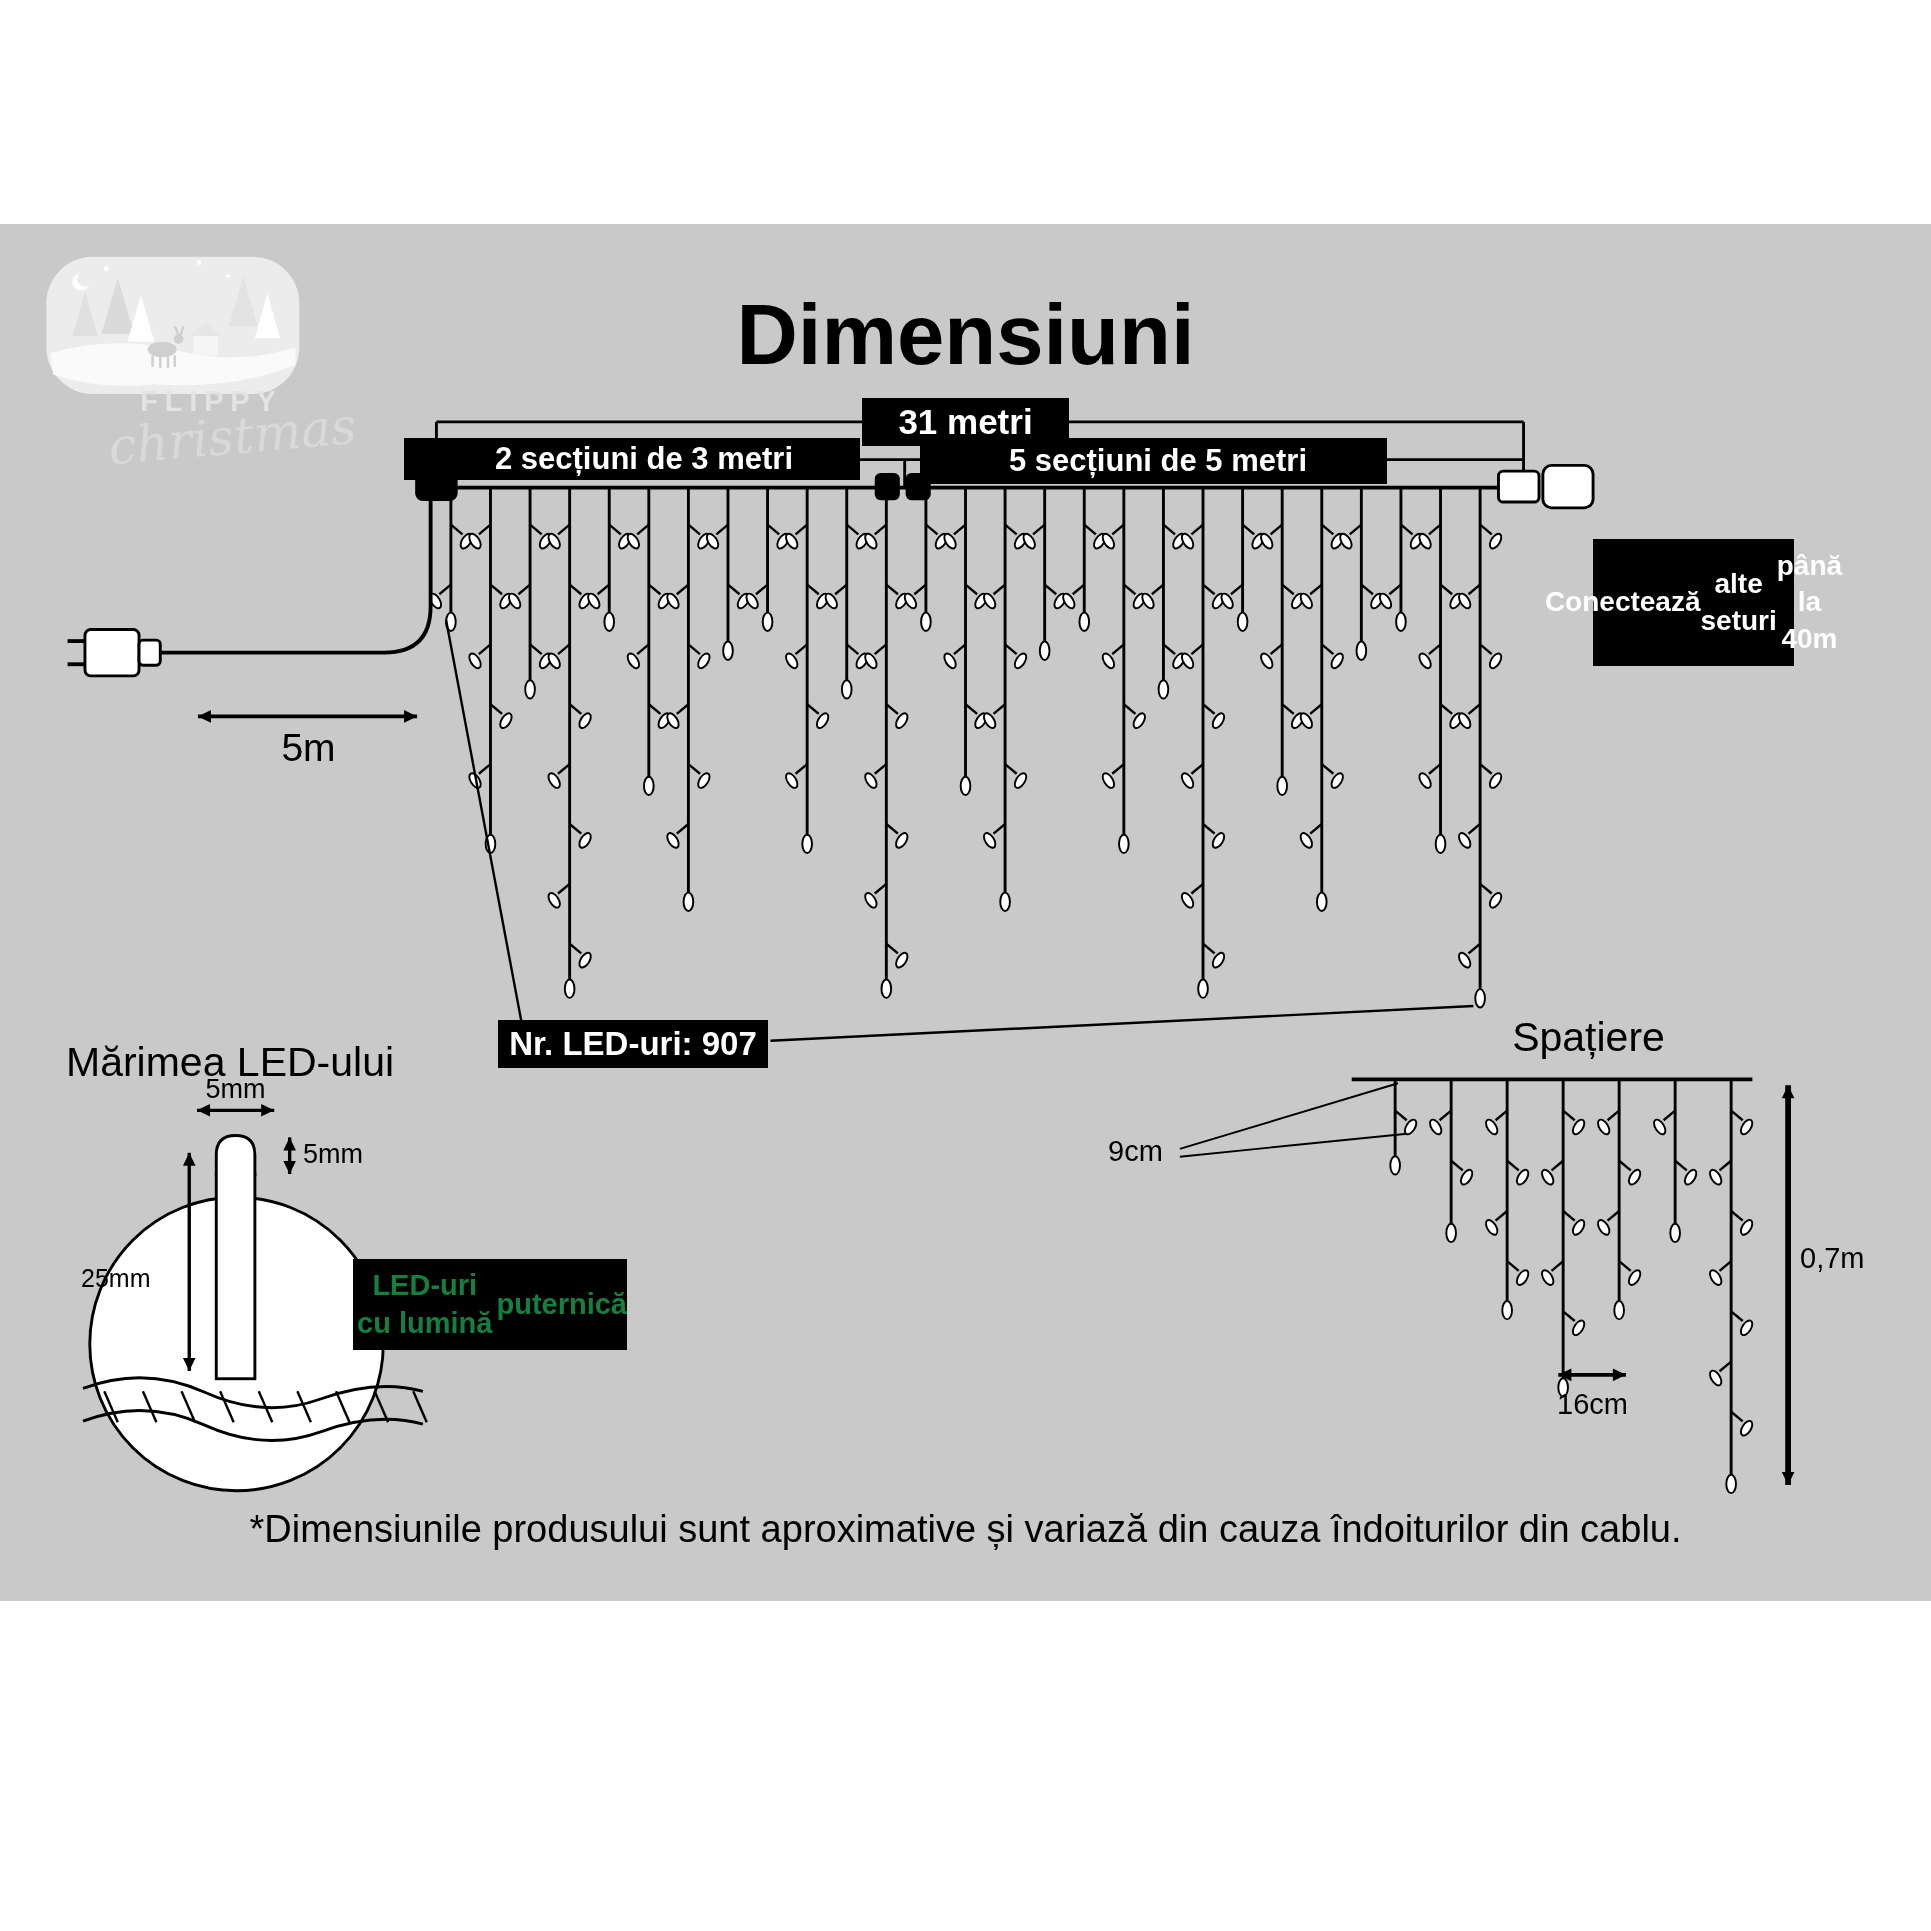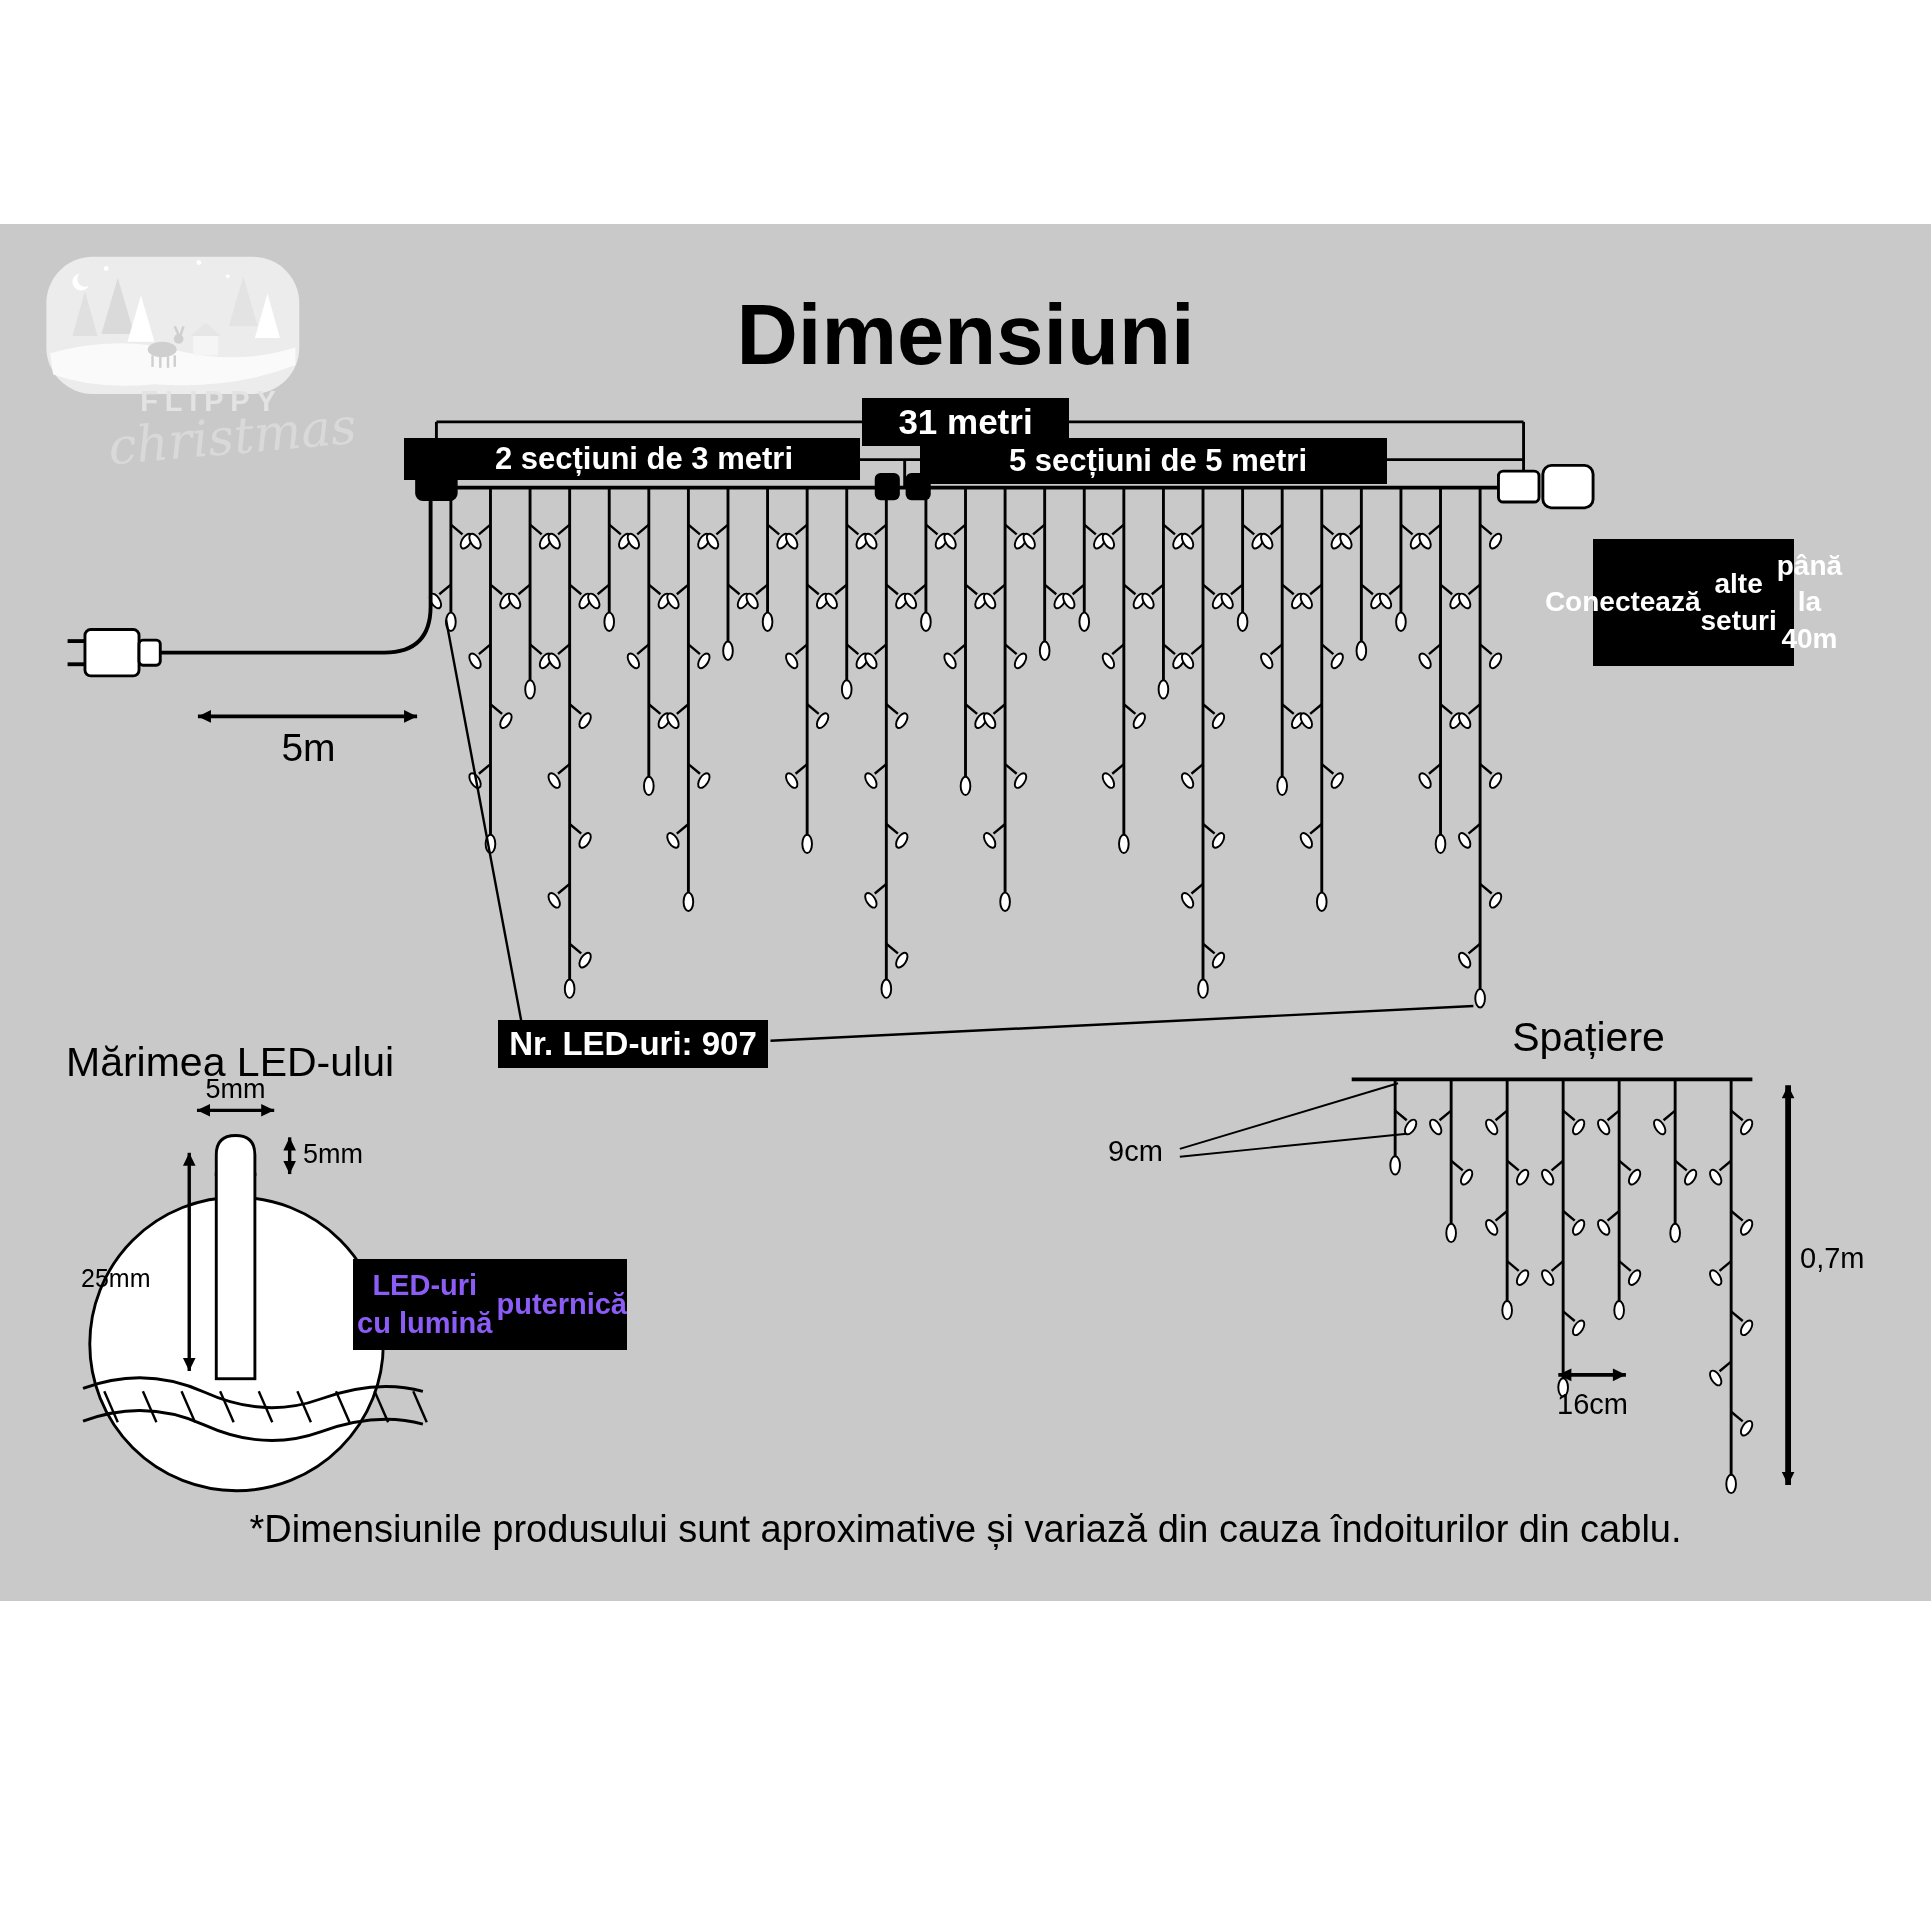--- a/index.html
+++ b/index.html
@@ -470,21 +470,21 @@
     <div>până la 40m</div>
   </div>
   <div class="box" style="left: 498px; top: 1020px; width: 270px; height: 48px; font-size: 33px; background: rgb(0, 0, 0); color: rgb(255, 255, 255);">Nr. LED-uri: 907</div>
 
   <div class="txt" style="left:241px;top:726px;width:135px;text-align:center;font-size:39px">5m</div>
 
   <div class="txt sec-title" style="left:66px;top:1039px">Mărimea LED-ului</div>
   <div class="txt dim-lbl" style="left:189px;top:1074px;width:93px;text-align:center;font-size:27px">5mm</div>
   <div class="txt dim-lbl" style="left:303px;top:1139px;font-size:27px">5mm</div>
   <div class="txt dim-lbl" style="left:81px;top:1264px;font-size:25px">25mm</div>
-  <div class="box col" style="left: 353px; top: 1259px; width: 274px; height: 91px; font-size: 29px; background: rgb(0, 0, 0); color: #8b5cf6;">
+  <div class="box col" style="left: 353px; top: 1259px; width: 274px; height: 91px; font-size: 29px; background: rgb(0, 0, 0); color: #15803d;">
     <div>LED-uri cu lumină</div>
     <div>puternică</div>
   </div>
 
   <div class="txt sec-title" style="left:1468px;top:1014px;width:241px;text-align:center">Spațiere</div>
   <div class="txt dim-lbl" style="left:1108px;top:1135px;width:77px">9cm</div>
   <div class="txt dim-lbl" style="left:1546px;top:1388px;width:93px;text-align:center">16cm</div>
   <div class="txt dim-lbl" style="left:1800px;top:1242px">0,7m</div>
 
   <div class="txt footnote">*Dimensiunile produsului sunt aproximative și variază din cauza îndoiturilor din cablu.</div>

